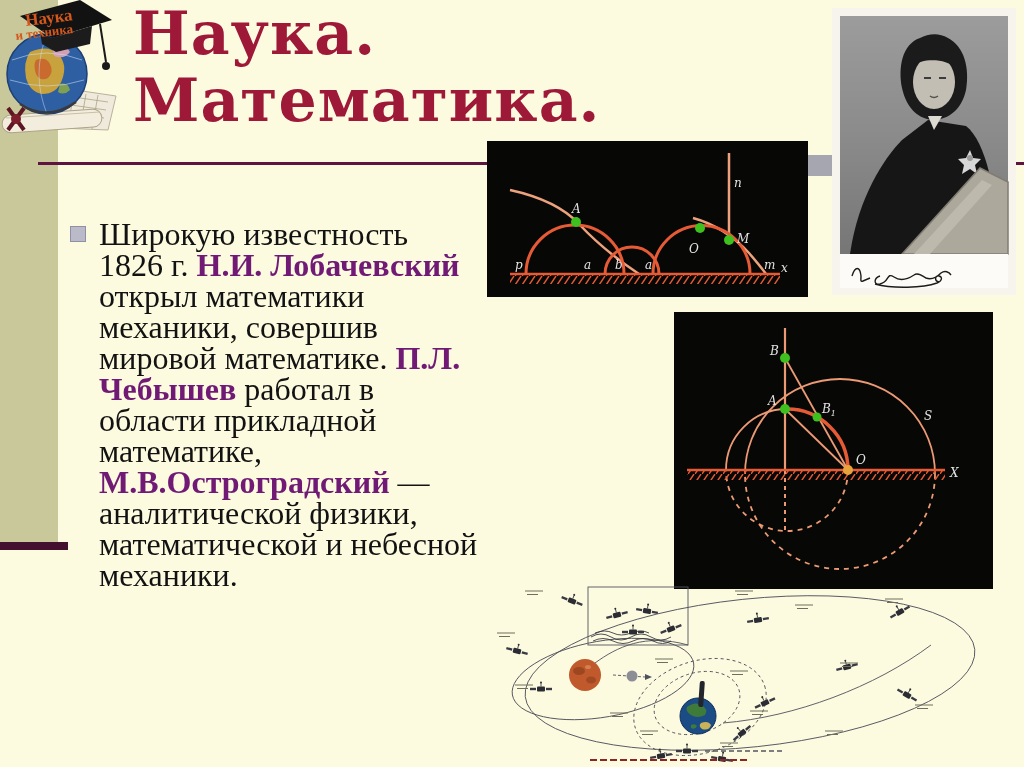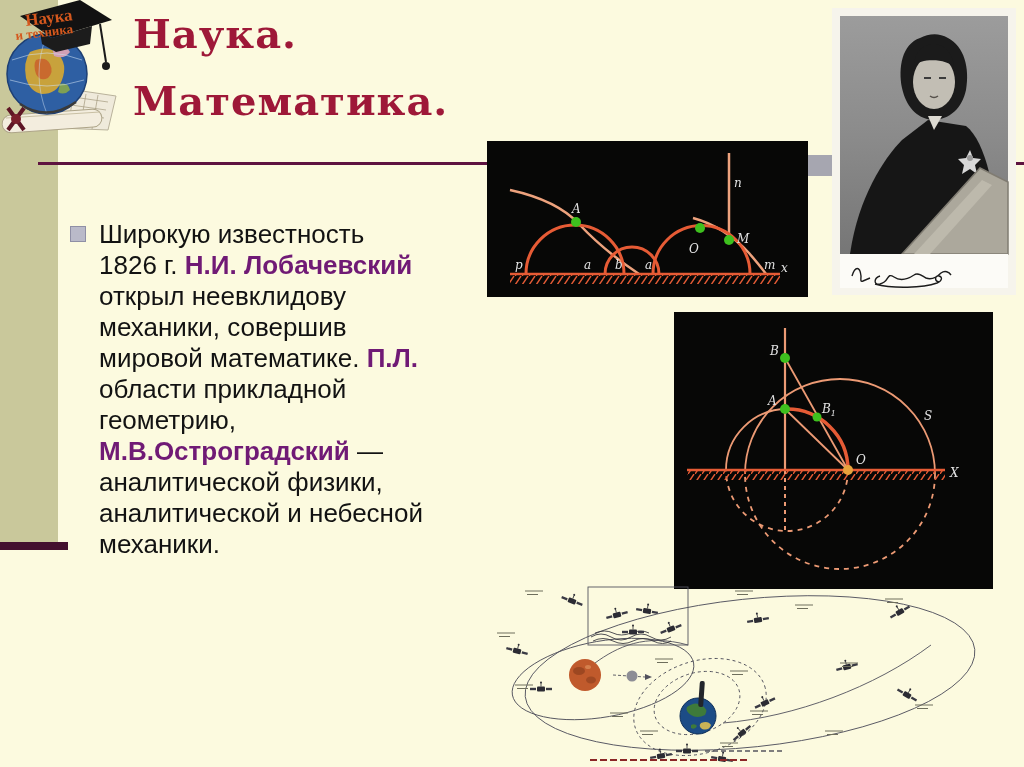--- a/index.html
+++ b/index.html
@@ -3,25 +3,25 @@
 <meta charset="utf-8">
 <style>
   html,body{margin:0;padding:0;background:#555;}
   .slide{position:relative;width:1024px;height:767px;background:#FCFADF;overflow:hidden;
          font-family:"Liberation Sans",sans-serif;}
   .band{position:absolute;left:0;top:0;width:58px;height:550px;background:#C9C89B;}
   .band-bar{position:absolute;left:0;top:542px;width:68px;height:8px;background:#44102F;}
   .rule{position:absolute;left:38px;top:162px;width:986px;height:3px;background:#5E1340;}
   .gray-tab{position:absolute;left:806px;top:155px;width:31px;height:21px;background:#A6A6B0;}
   .title{position:absolute;left:133px;top:0px;margin:0;font-family:"DejaVu Serif",serif;
-         font-weight:bold;font-size:40px;line-height:67px;color:#9E1838;letter-spacing:1px;}
+         font-weight:bold;font-size:60px;line-height:67px;color:#9E1838;letter-spacing:1px;}
   .title span{display:block;}
   .bullet-sq{position:absolute;left:70px;top:226px;width:14px;height:14px;
              background:#BABAC9;border:1px solid #8F8FA5;}
-  .btext{position:absolute;left:99px;top:219px;width:390px;font-size:26px;line-height:31px;color:#121212;}
+  .btext{position:absolute;left:99px;top:219px;width:390px;font-size:32px;line-height:31px;color:#121212;font-family:Liberation Serif, serif;}
   .btext .em{color:#701a75;font-weight:bold;}
   .imgbox{position:absolute;background:#070706;}
   .dlabel{font:italic 12px "DejaVu Serif",serif;fill:#E3E3E3;}
   svg{display:block;}
 </style>
 </head>
 <body>
 
 <div class="slide">
 
@@ -69,28 +69,29 @@
 
   <h1 class="title">
     <span>Наука.</span>
     <span>Математика.</span>
   </h1>
 
   <div class="bullet-sq"></div>
   <div class="btext">
       <div><span>Широкую известность</span></div>
       <div><span>1826 г. </span><span class="em">Н.И. Лобачевский</span></div>
-      <div><span>открыл неевклидову</span></div>
+      <div><span>открыл математики</span></div>
       <div><span>механики, совершив</span></div>
       <div><span>мировой математике. </span><span class="em">П.Л.</span></div>
+      <div><span class="em">Чебышев</span><span> работал в</span></div>
       <div><span>области прикладной</span></div>
-      <div><span>геометрию,</span></div>
+      <div><span>математике,</span></div>
       <div><span class="em">М.В.Остроградский</span><span> —</span></div>
       <div><span>аналитической физики,</span></div>
-      <div><span>аналитической и небесной</span></div>
+      <div><span>математической и небесной</span></div>
       <div><span>механики.</span></div>
     </div>
 
   <svg class="imgbox" style="left:487px;top:141px;" width="321" height="156" viewBox="0 0 321 156">
     <defs>
       <pattern id="hatch1" width="7" height="9" patternUnits="userSpaceOnUse">
         <line x1="0" y1="9" x2="6" y2="0" stroke="#E65B35" stroke-width="1.4"></line>
       </pattern>
     </defs>
     <rect x="0" y="0" width="321" height="156" fill="#070706"></rect>

